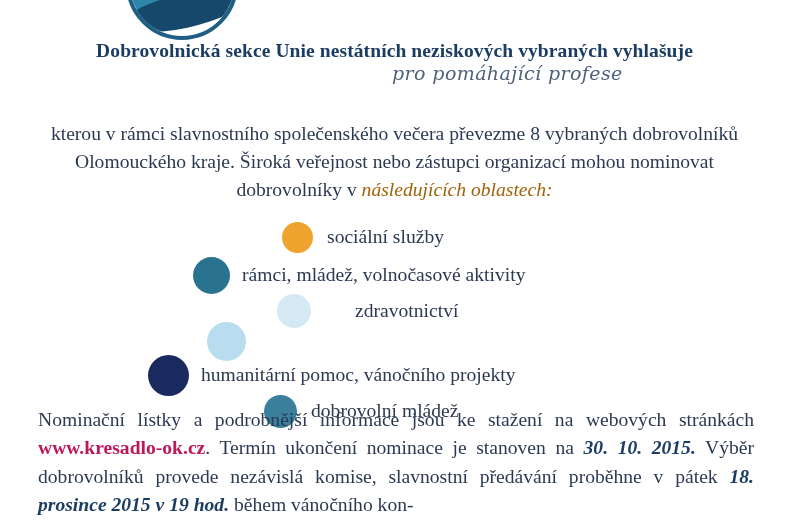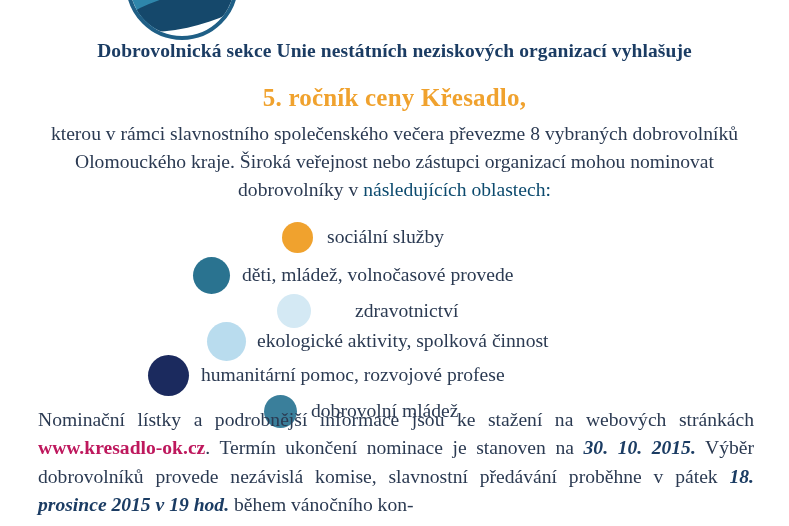--- a/index.html
+++ b/index.html
@@ -117,21 +117,22 @@
     position: absolute;
     top: 120px;
     left: 38px;
     width: 713px;
     text-align: center;
     font-size: 19.6px;
     line-height: 1.42;
     color: #2b3a52;
   }
   .lead .accent {
-    color: #0c4a6e;
+    color: #a16207;
+    font-style: italic;
   }
 
   
   .areas {
     position: absolute;
     top: 218px;
     left: 0;
     width: 789px;
     height: 182px;
     text-align: right;
@@ -179,52 +180,51 @@
 
 <div class="page">
 
   <div class="logo-area">
     <div class="logo-mark">
       <div class="logo-swoosh-3"></div>
       <div class="logo-swoosh-1"></div>
       <div class="logo-swoosh-2"></div>
     </div>
   </div>
-
-  <div class="announce">Dobrovolnická sekce Unie nestátních neziskových organizací vyhlašuje</div>
-
-  <div class="award-title">5. ročník ceny Křesadlo,</div>
+  <div class="logo-script">pro pomáhající profese</div>
+
+  <div class="announce">Dobrovolnická sekce Unie nestátních neziskových vybraných vyhlašuje</div>
+
 
   <div class="lead"><span>kterou v rámci slavnostního společenského večera převezme 8 vybraných dobrovolníků Olomouckého kraje. Široká veřejnost nebo zástupci organizací mohou nominovat dobrovolníky v </span><span class="accent">následujících oblastech:</span></div>
 
   <div class="areas">
 
     <div class="area-row" style="left:282px; top:4px;">
       <span class="dot" style="width:31px;height:31px;background:#f0a22e;margin-right:14px;"></span>
       <span class="area-label">sociální služby</span>
     </div>
 
     <div class="area-row" style="left:193px; top:42px;">
       <span class="dot" style="width:37px;height:37px;background:#2a7390;margin-right:12px;"></span>
-      <span class="area-label">děti, mládež, volnočasové provede</span>
+      <span class="area-label">rámci, mládež, volnočasové aktivity</span>
     </div>
 
     <div class="area-row" style="left:277px; top:78px;gap:27px;">
       <span class="dot" style="width:34px;height:34px;background:#d4e9f4;margin-right:17px;"></span>
       <span class="area-label">zdravotnictví</span>
     </div>
 
     <div class="area-row" style="left:207px; top:108px;">
       <span class="dot" style="width:39px;height:39px;background:#b9dcee;margin-right:11px;"></span>
-      <span class="area-label">ekologické aktivity, spolková činnost</span>
     </div>
 
     <div class="area-row" style="left:148px; top:142px;">
       <span class="dot" style="width:41px;height:41px;background:#1b2a5e;margin-right:12px;"></span>
-      <span class="area-label">humanitární pomoc, rozvojové profese</span>
+      <span class="area-label">humanitární pomoc, vánočního projekty</span>
     </div>
 
     <div class="area-row" style="left:264px; top:178px;">
       <span class="dot" style="width:33px;height:33px;background:#3a7f9b;margin-right:14px;"></span>
       <span class="area-label">dobrovolní mládež</span>
     </div>
 
   </div>
 
   <div class="closing"><span>Nominační lístky a podrobnější informace jsou ke stažení na webových stránkách </span><span class="site">www.kresadlo-ok.cz</span><span>. Termín ukončení nominace je stanoven na </span><b>30. 10. 2015.</b><span> Výběr dobrovolníků provede nezávislá komise, slavnostní předávání proběhne v pátek </span><b>18. prosince 2015 v 19 hod.</b><span> během vánočního kon-</span></div>

